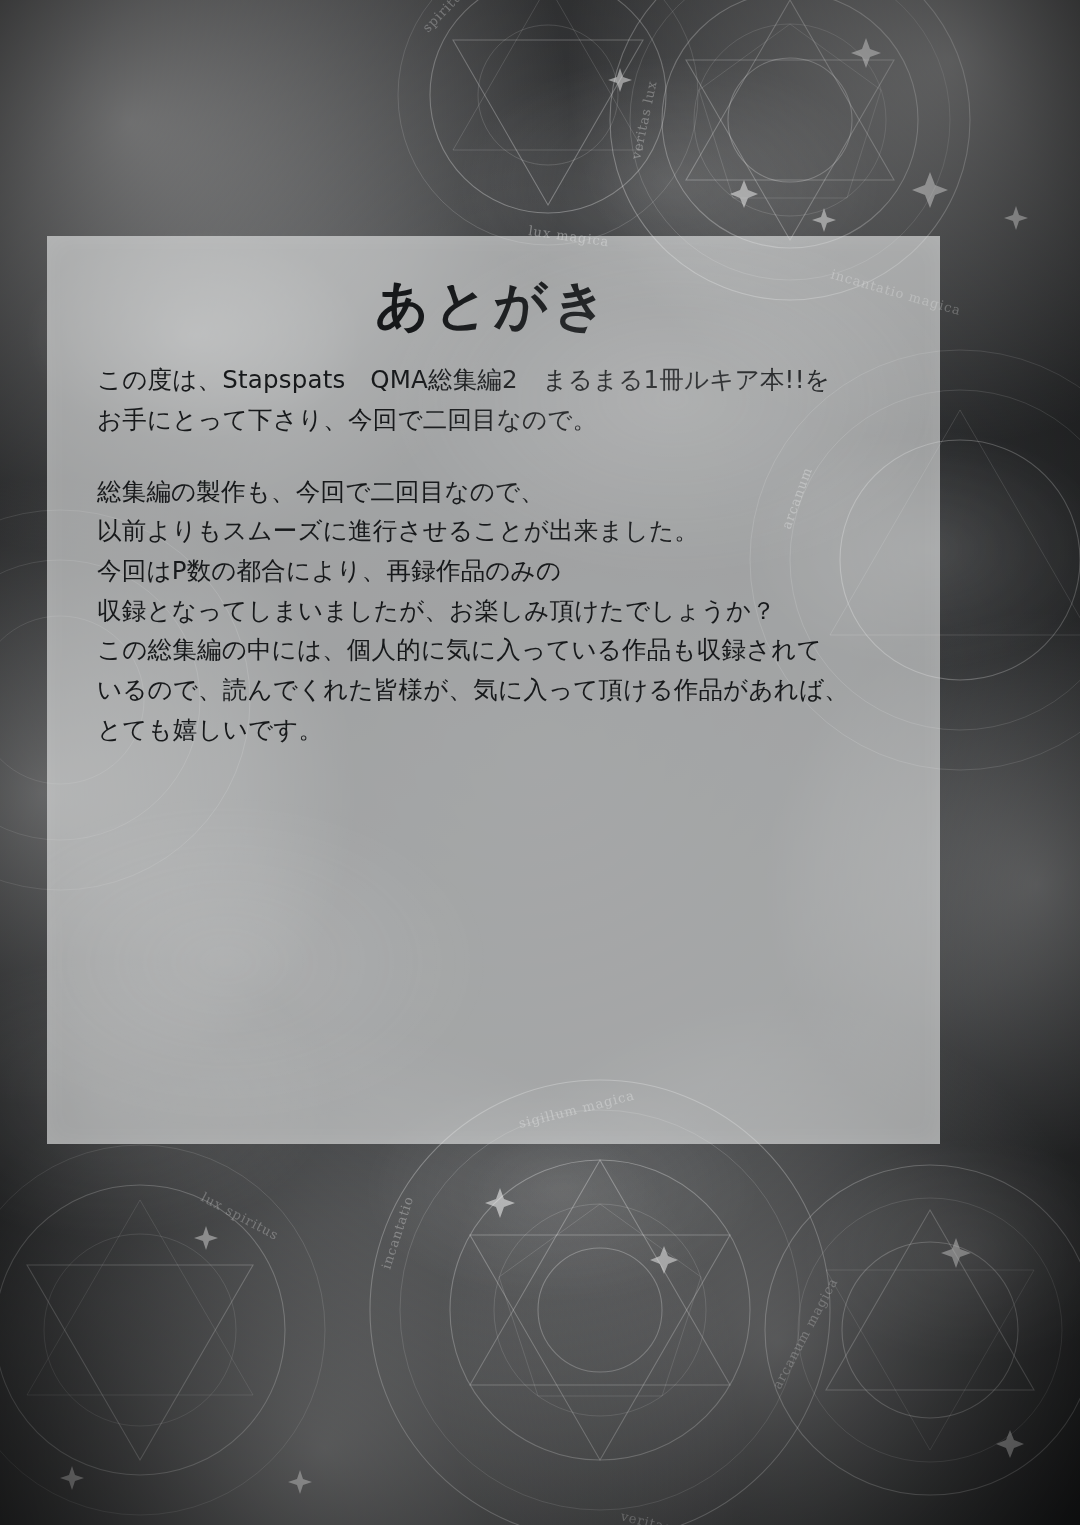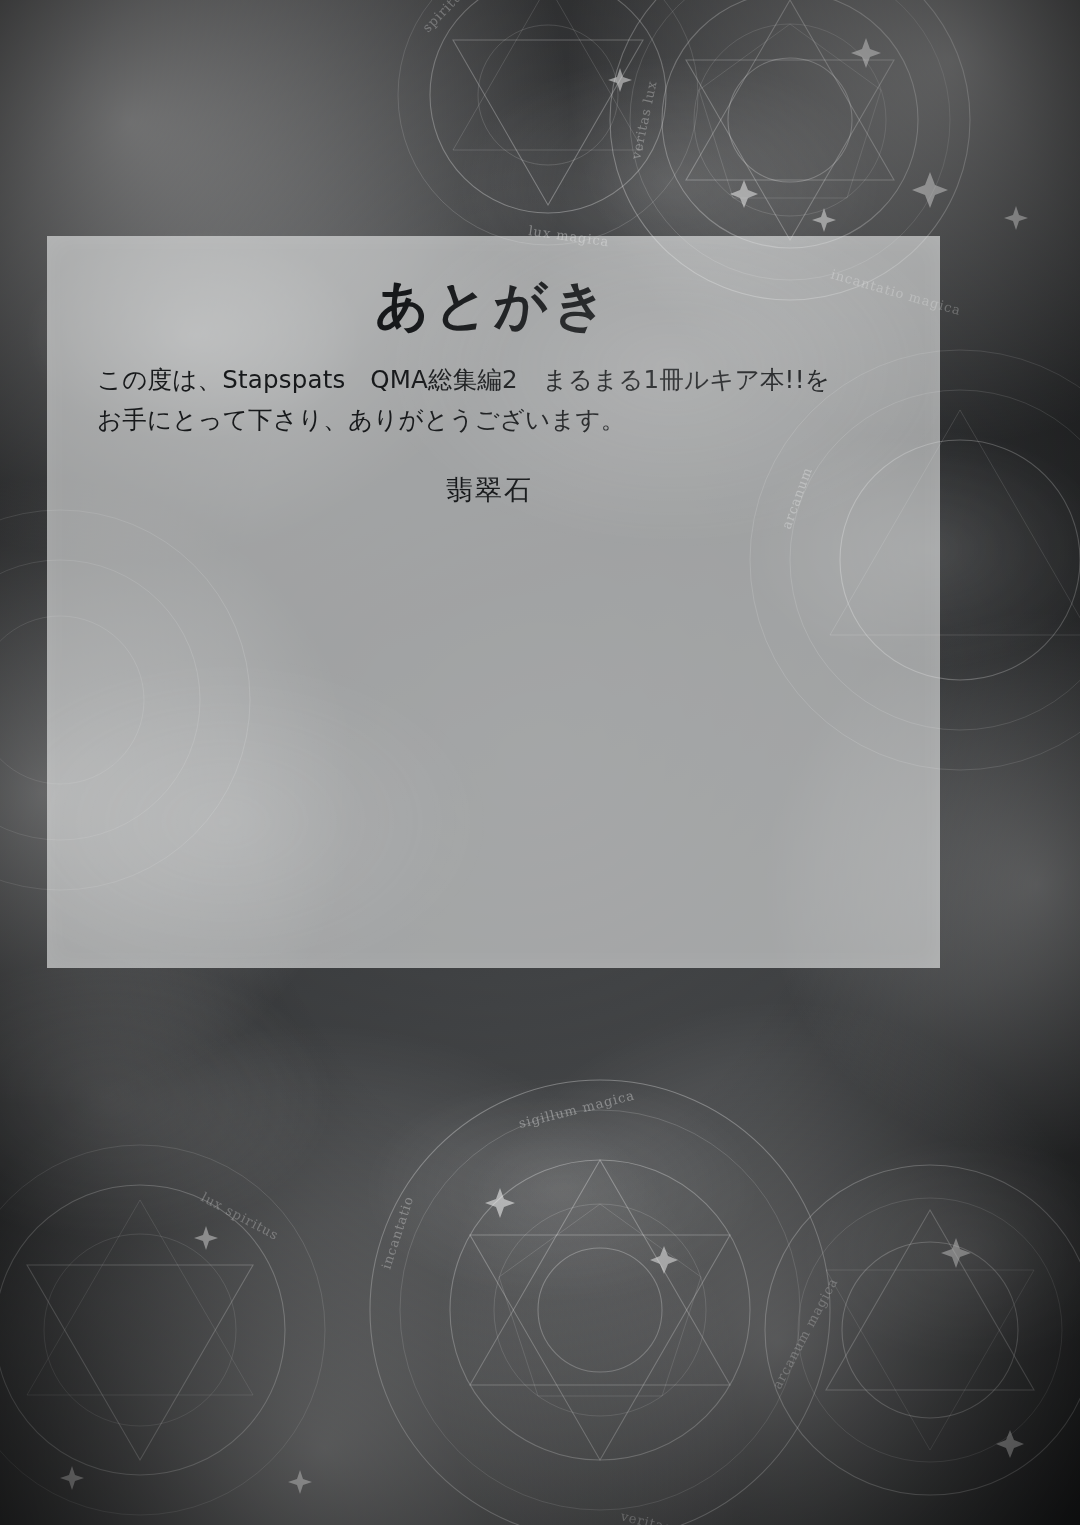--- a/index.html
+++ b/index.html
@@ -87,21 +87,21 @@
   .sparkle {
     fill: rgba(255,255,255,0.55);
   }
 
   
   #afterword-panel {
     position: absolute;
     left: 47px;
     top: 236px;
     width: 893px;
-    height: 732px;
+    height: 908px;
     background: rgba(232,233,234,0.60);
     box-shadow: 0 0 26px rgba(255,255,255,0.10) inset;
     box-sizing: border-box;
     padding: 34px 44px 0 44px;
   }
 
   #panel-title {
     text-align: center;
     font-family: "DejaVu Sans", sans-serif;
     font-weight: bold;
@@ -251,20 +251,26 @@
       </g>
     </g>
   </svg>
 
   <div class="bg-layer bg-vignette"></div>
 
   <section id="afterword-panel">
     <h1 id="panel-title">あとがき</h1>
 
     <p class="body-block">この度は、Stapspats　QMA総集編2　まるまる1冊ルキア本!!を
-お手にとって下さり、ありがとうございます。</p>
-
-    <div id="signature">翡翠石</div>
+お手にとって下さり、今回で二回目なので。</p>
+    <p class="body-block">総集編の製作も、今回で二回目なので、
+以前よりもスムーズに進行させることが出来ました。
+今回はP数の都合により、再録作品のみの
+収録となってしまいましたが、お楽しみ頂けたでしょうか？
+この総集編の中には、個人的に気に入っている作品も収録されて
+いるので、読んでくれた皆様が、気に入って頂ける作品があれば、
+とても嬉しいです。</p>
+
 
     <div id="panel-texture"></div>
   </section>
 
 </div>
 
 </body></html>

